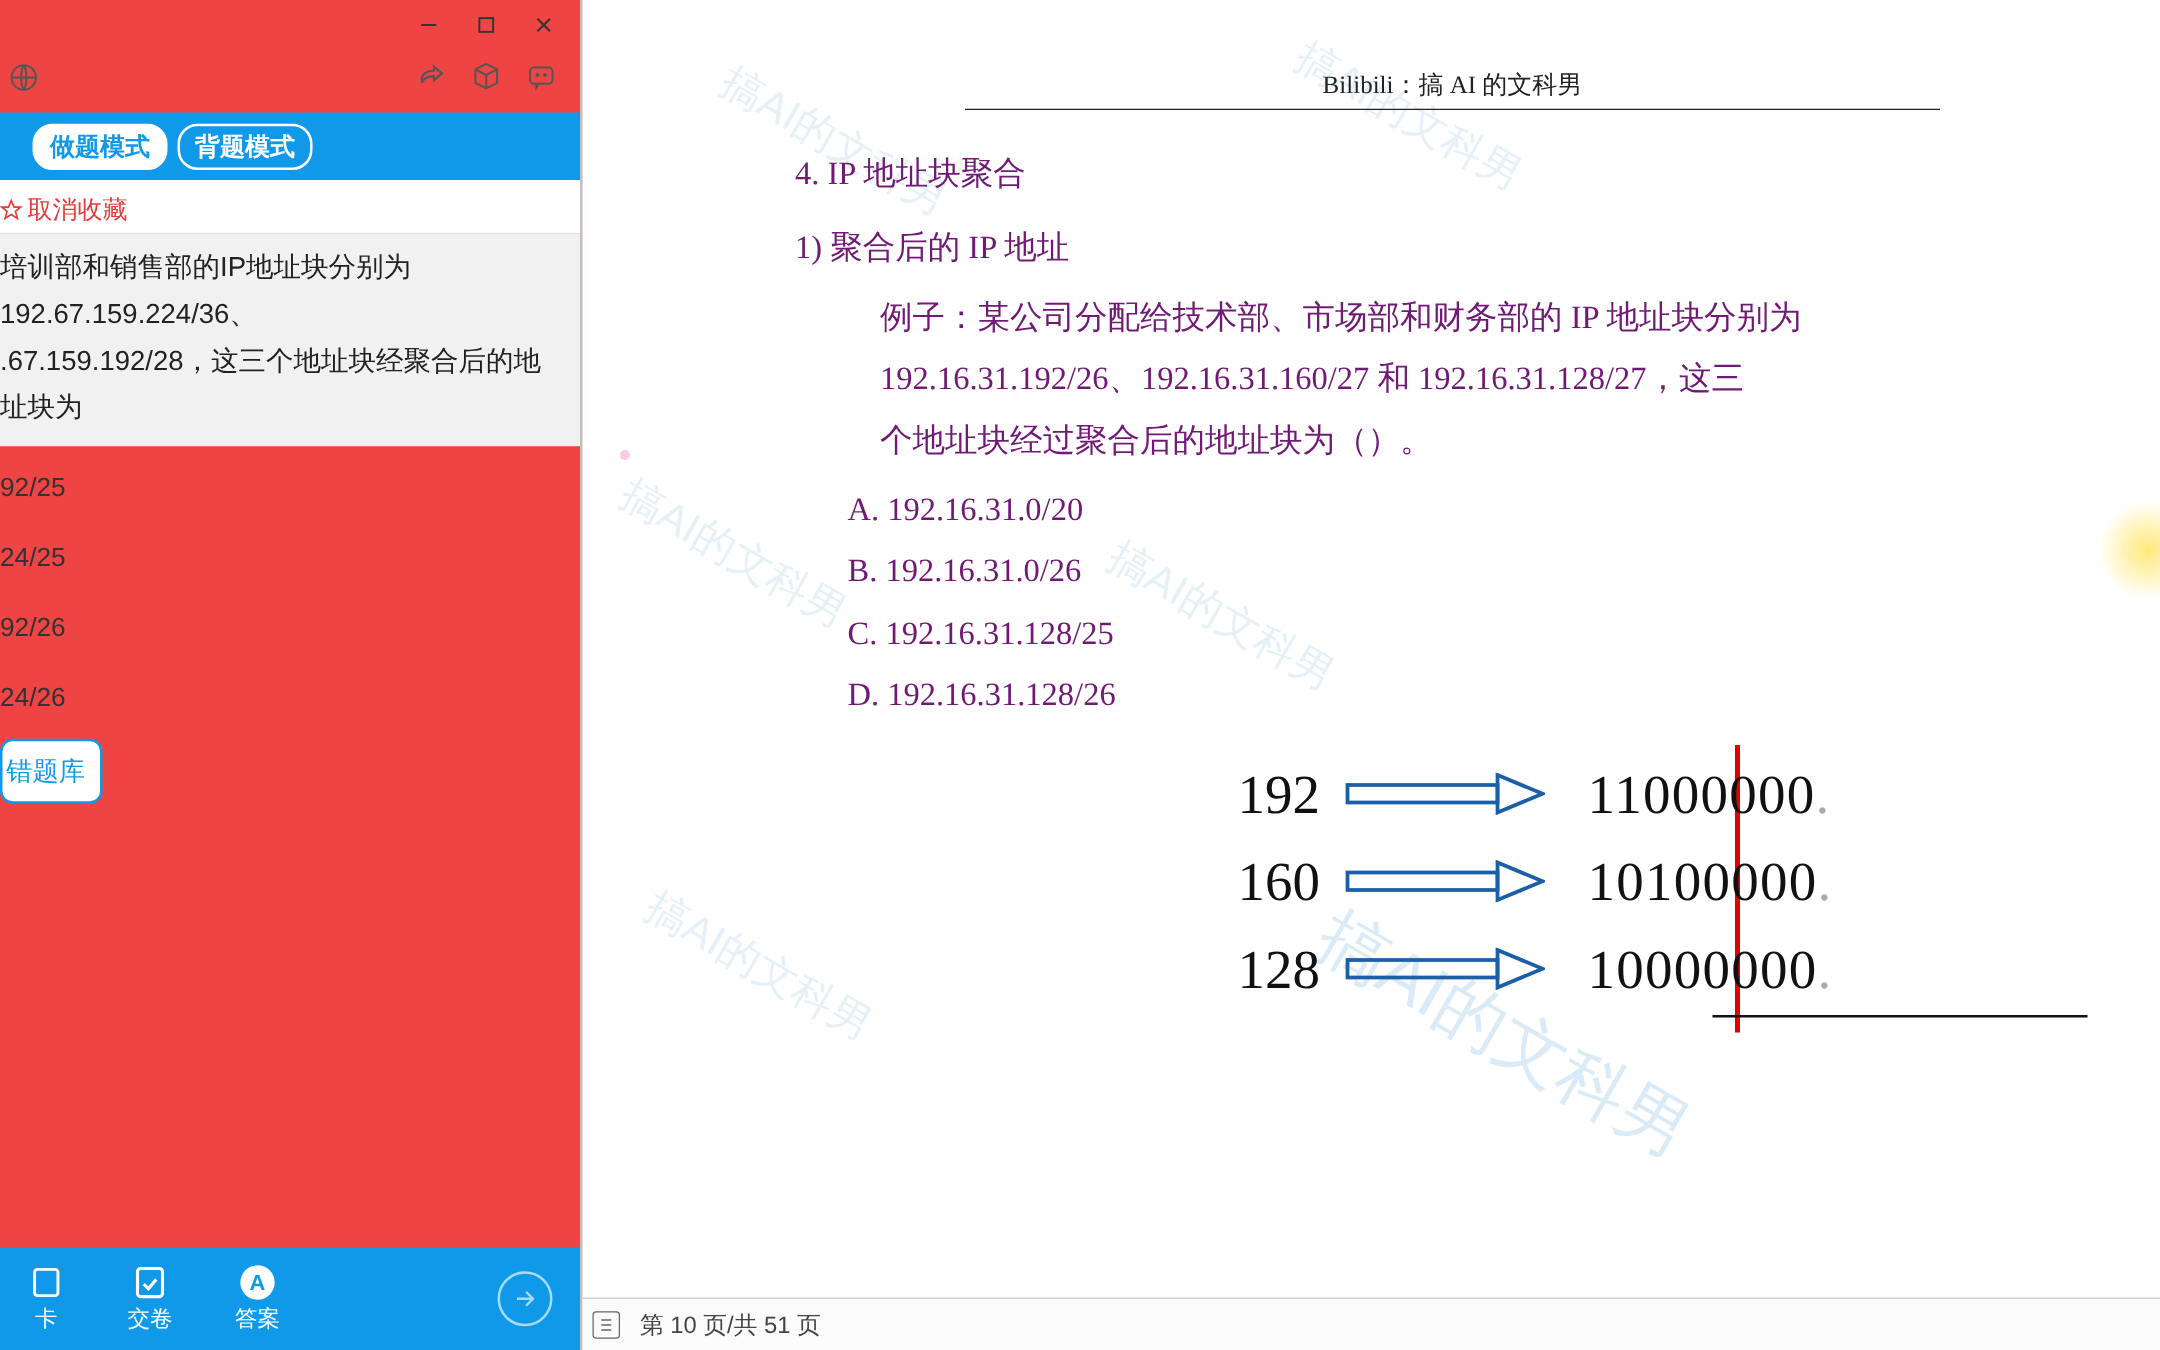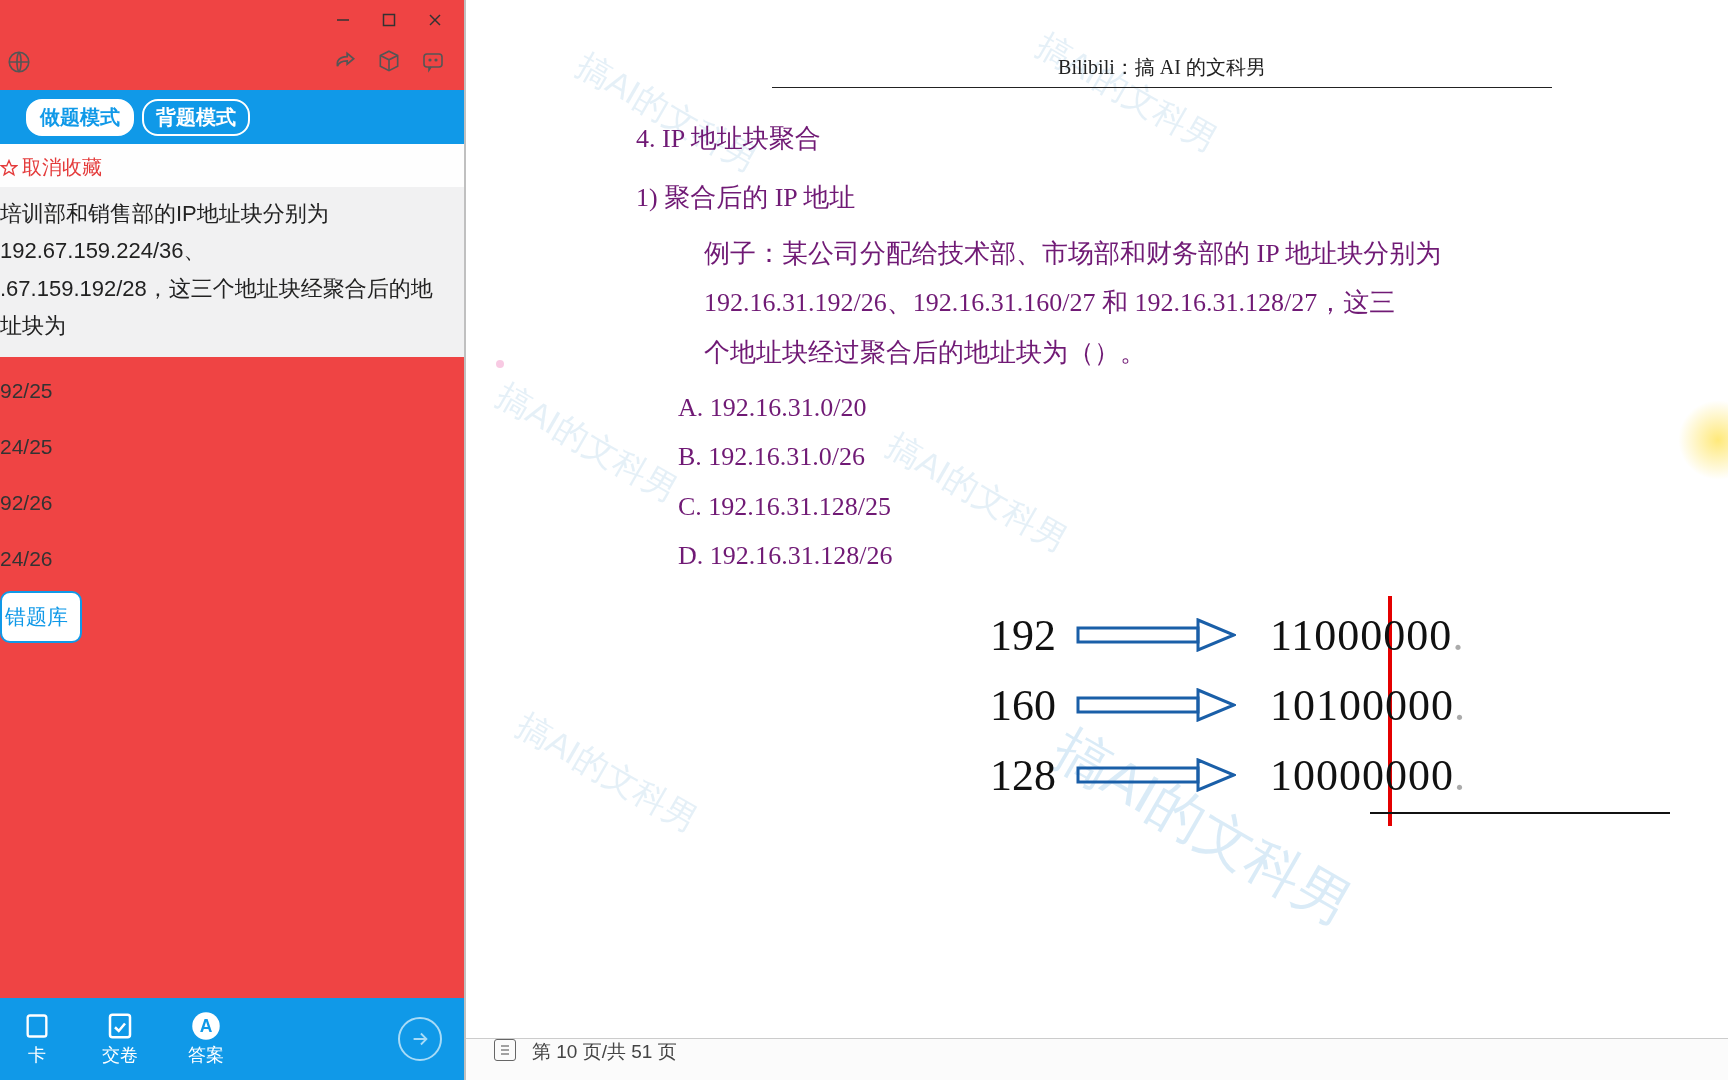--- a/index.html
+++ b/index.html
@@ -254,23 +254,23 @@
     
     .page-status {
       position: absolute;
       bottom: 0;
       left: 0;
       right: 0;
       height: 42px;
       border-top: 1px solid #ccc;
       background: #fbfbfb;
       display: flex;
-      align-items: flex-start;
+      align-items: center;
       gap: 16px;
-      padding-left: 28px;
+      padding-left: 8px;
       font-size: 19px;
       color: #444;
     }
     .page-status .pg-icon {
       width: 22px; height: 22px;
       border: 1.5px solid #666;
       border-radius: 3px;
       display:flex; align-items:center; justify-content:center;
     }
 

